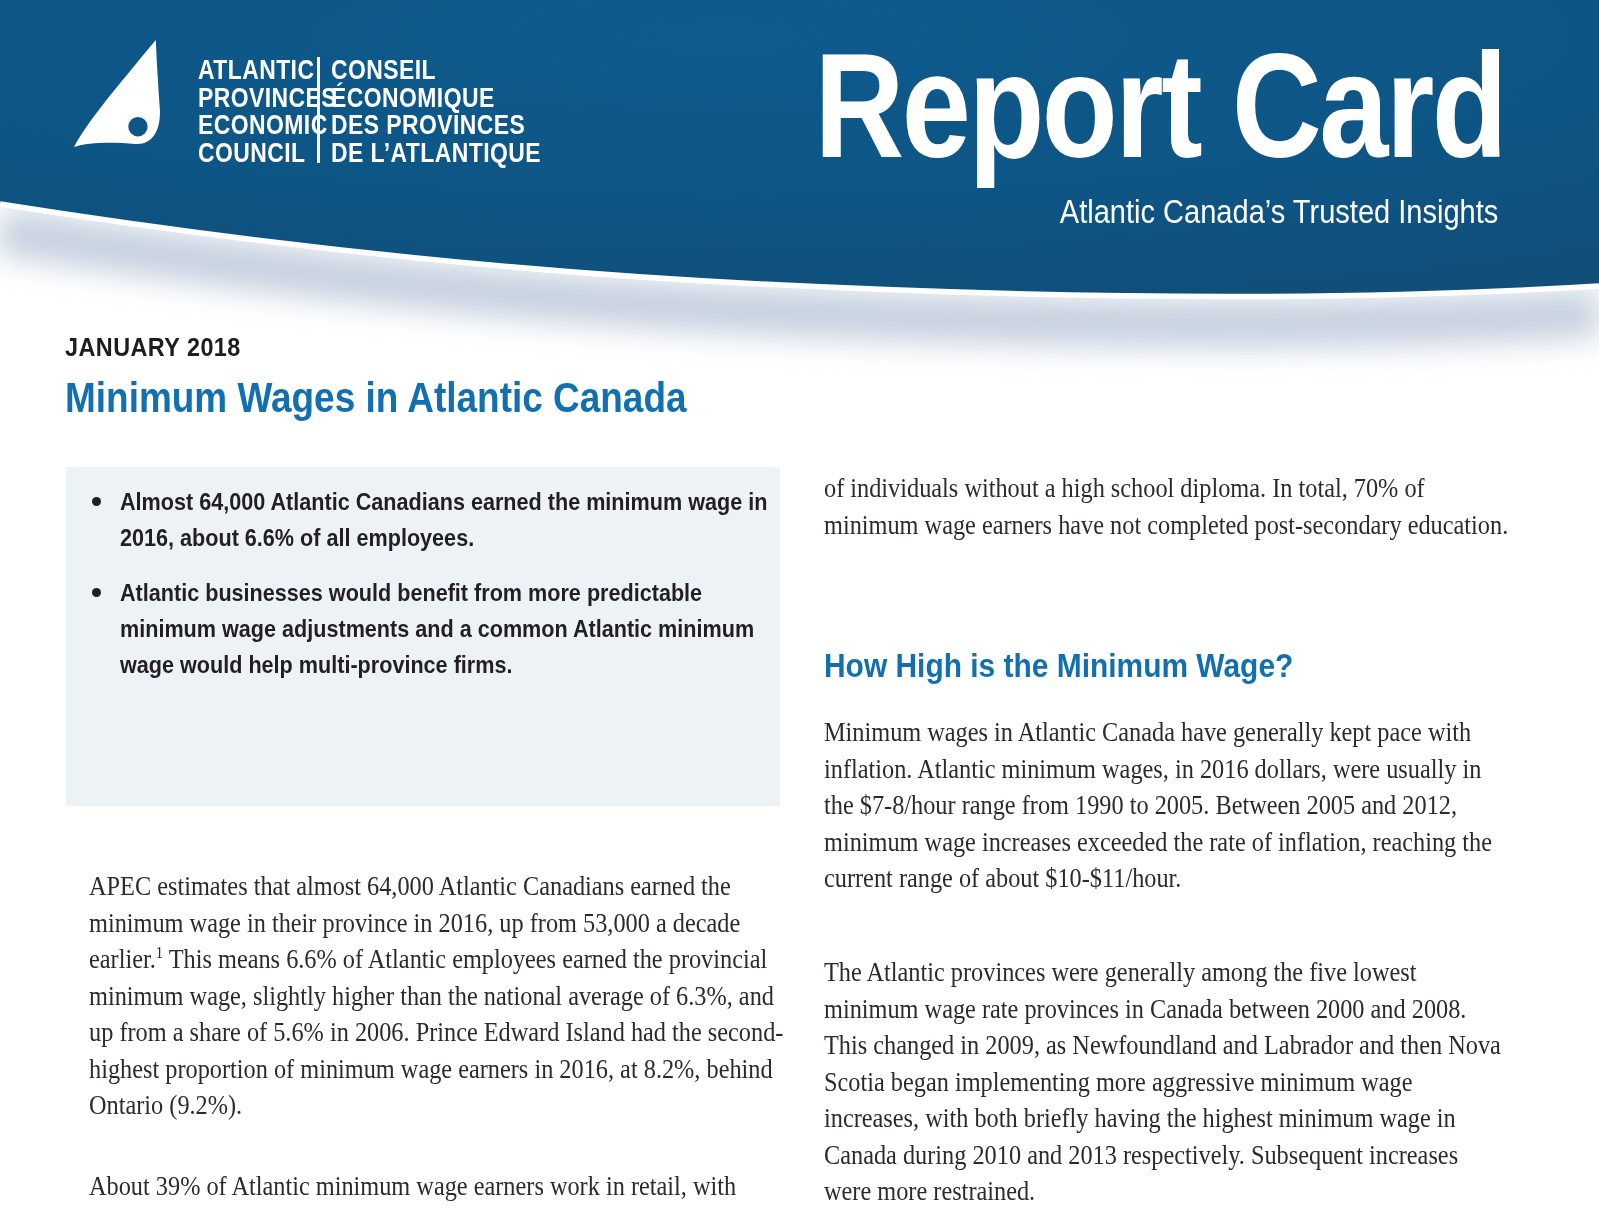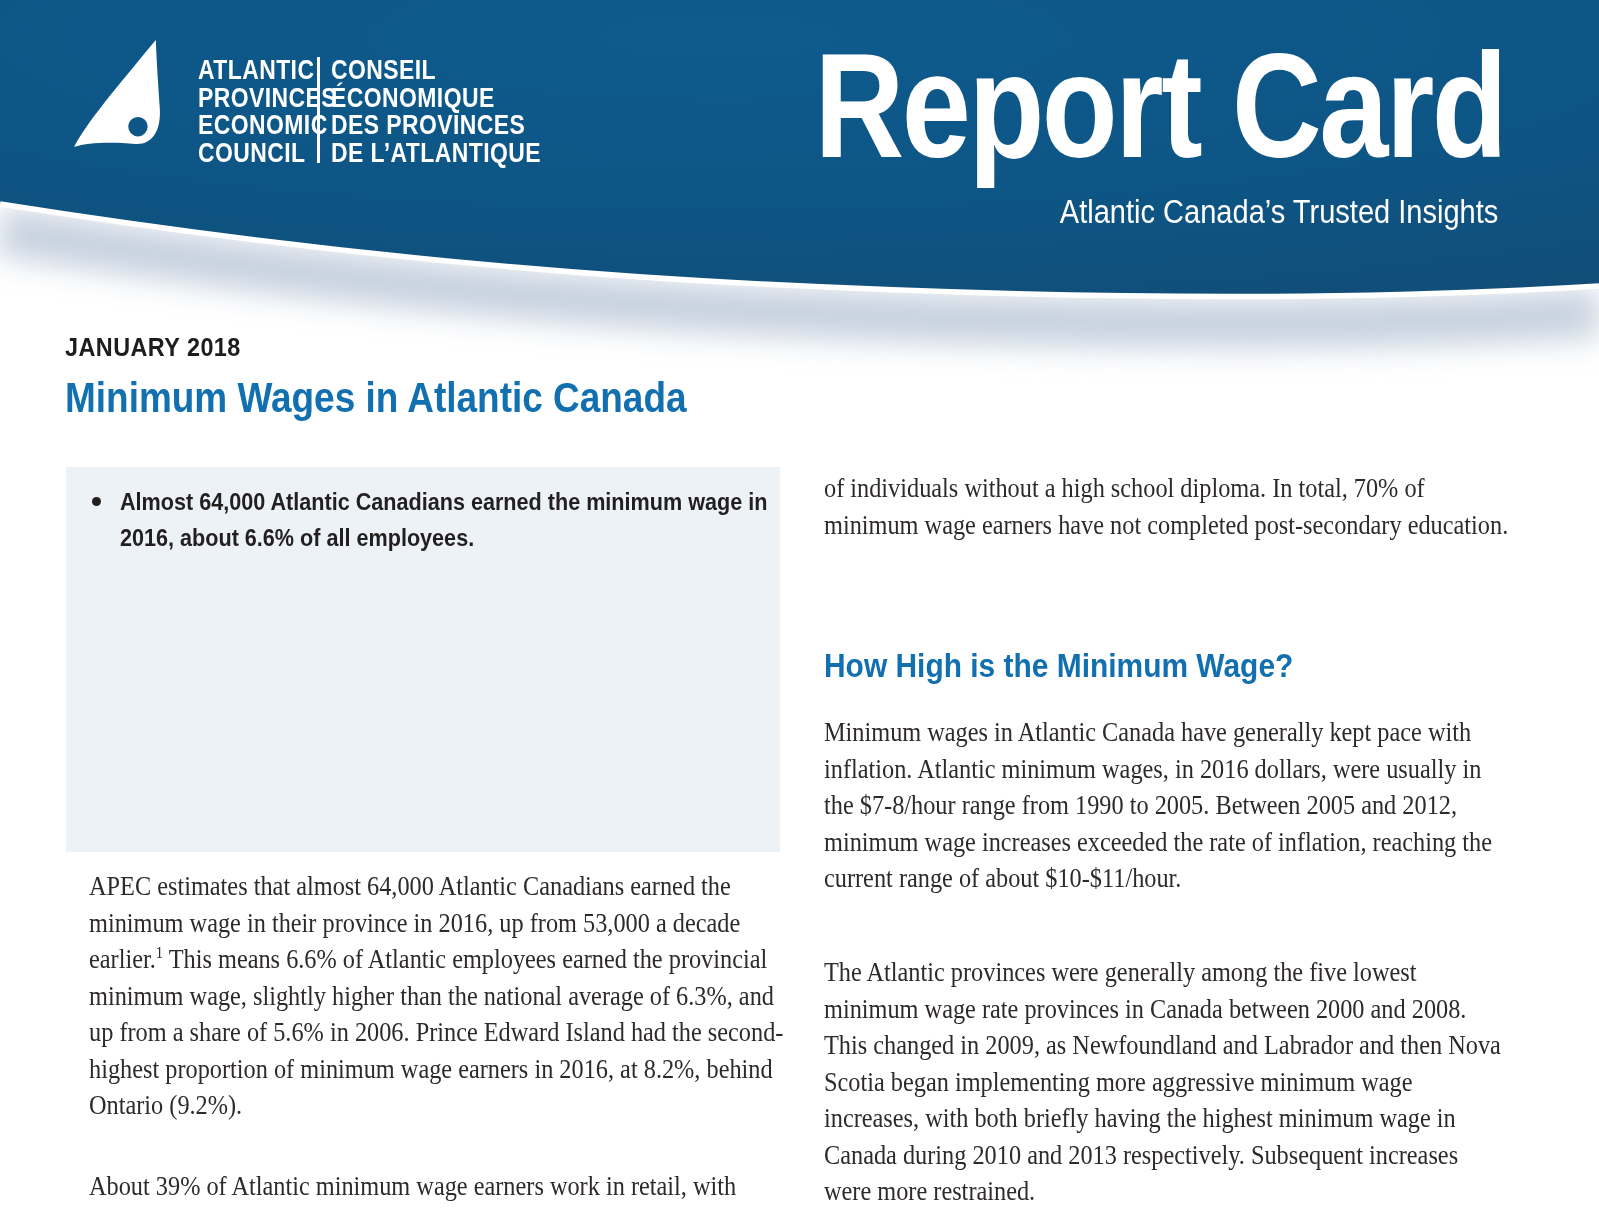--- a/index.html
+++ b/index.html
@@ -39,21 +39,21 @@
     font-size:26px; font-weight:bold; letter-spacing:.5px;
     transform:scaleX(.9); transform-origin:0 0; white-space:nowrap;
   }
   #article-title {
     position:absolute; left:65px; top:374px; color:#1270b1;
     font-size:42px; font-weight:bold;
     transform:scaleX(.88); transform-origin:0 0; white-space:nowrap;
   }
 
   #highlights-box {
-    position:absolute; left:66px; top:467px; width:714px; height:385px;
+    position:absolute; left:66px; top:467px; width:714px; height:339px;
     background:#edf2f6; padding:17px 18px 0 18px;
   }
   .highlight {
     position:relative; padding-left:36px; margin-bottom:19px;
     color:#231f20;
   }
   .highlight .dot {
     position:absolute; left:8px; top:13px; width:9px; height:9px;
     border-radius:50%; background:#231f20;
   }
@@ -138,20 +138,24 @@
   <div id="tagline">Atlantic Canada’s Trusted Insights</div>
 
   <div id="pub-date">JANUARY 2018</div>
   <div id="article-title">Minimum Wages in Atlantic Canada</div>
 
   <div id="highlights-box">
     <div class="highlight">
       <span class="dot"></span>
       <span class="htext">Almost 64,000 Atlantic Canadians earned the minimum wage in 2016, about 6.6% of all employees.</span>
     </div>
+    <div class="highlight">
+      <span class="dot"></span>
+      <span class="htext">Atlantic businesses would benefit from more predictable minimum wage adjustments and a common Atlantic minimum wage would help multi-province firms.</span>
+    </div>
   </div>
 
   <div id="lp1" class="serif-para left-col"><span>APEC estimates that almost 64,000 Atlantic Canadians earned the minimum wage in their province in 2016, up from 53,000 a decade earlier.</span><sup class="fnote">1</sup><span> This means 6.6% of Atlantic employees earned the provincial minimum wage, slightly higher than the national average of 6.3%, and up from a share of 5.6% in 2006. Prince Edward Island had the second-highest proportion of minimum wage earners in 2016, at 8.2%, behind Ontario (9.2%).</span></div>
 
   <div id="lp2" class="serif-para left-col">About 39% of Atlantic minimum wage earners work in retail, with 22% in accommodation and food services. Roughly one</div>
 
   <div id="rp1" class="serif-para right-col">of individuals without a high school diploma. In total, 70% of minimum wage earners have not completed post-secondary education.</div>
 
   <div id="rc-heading">How High is the Minimum Wage?</div>
 

